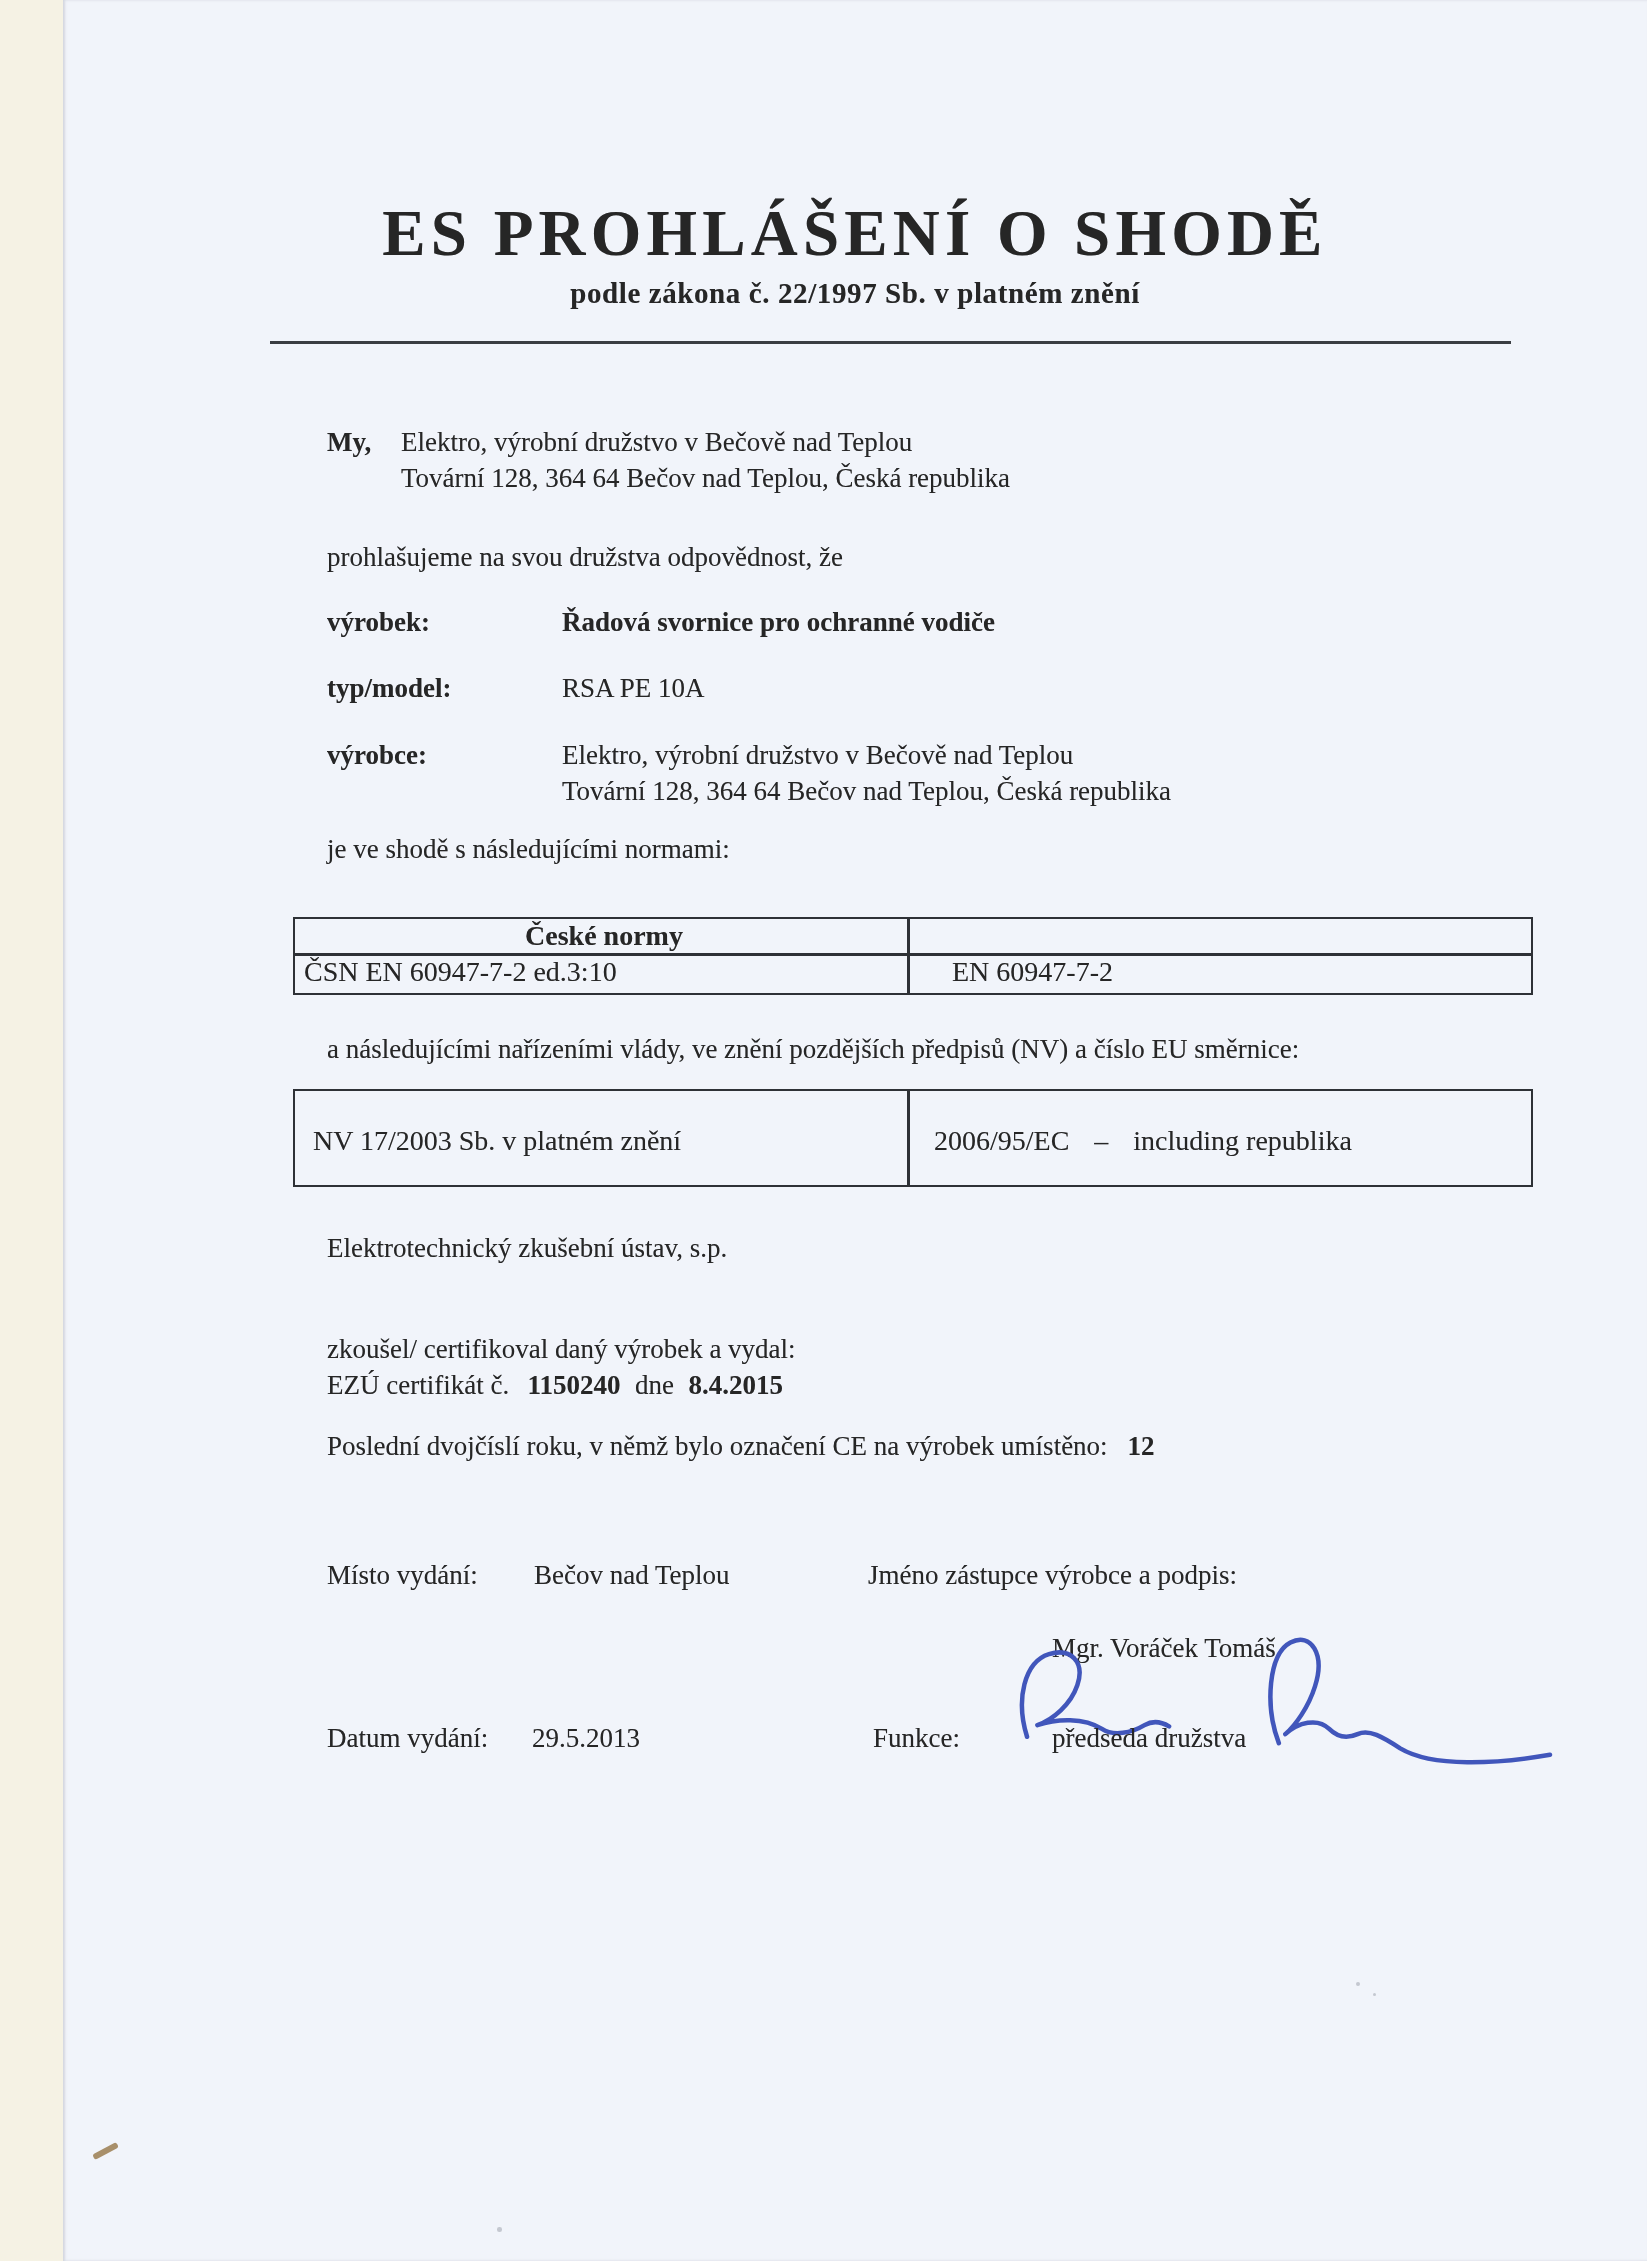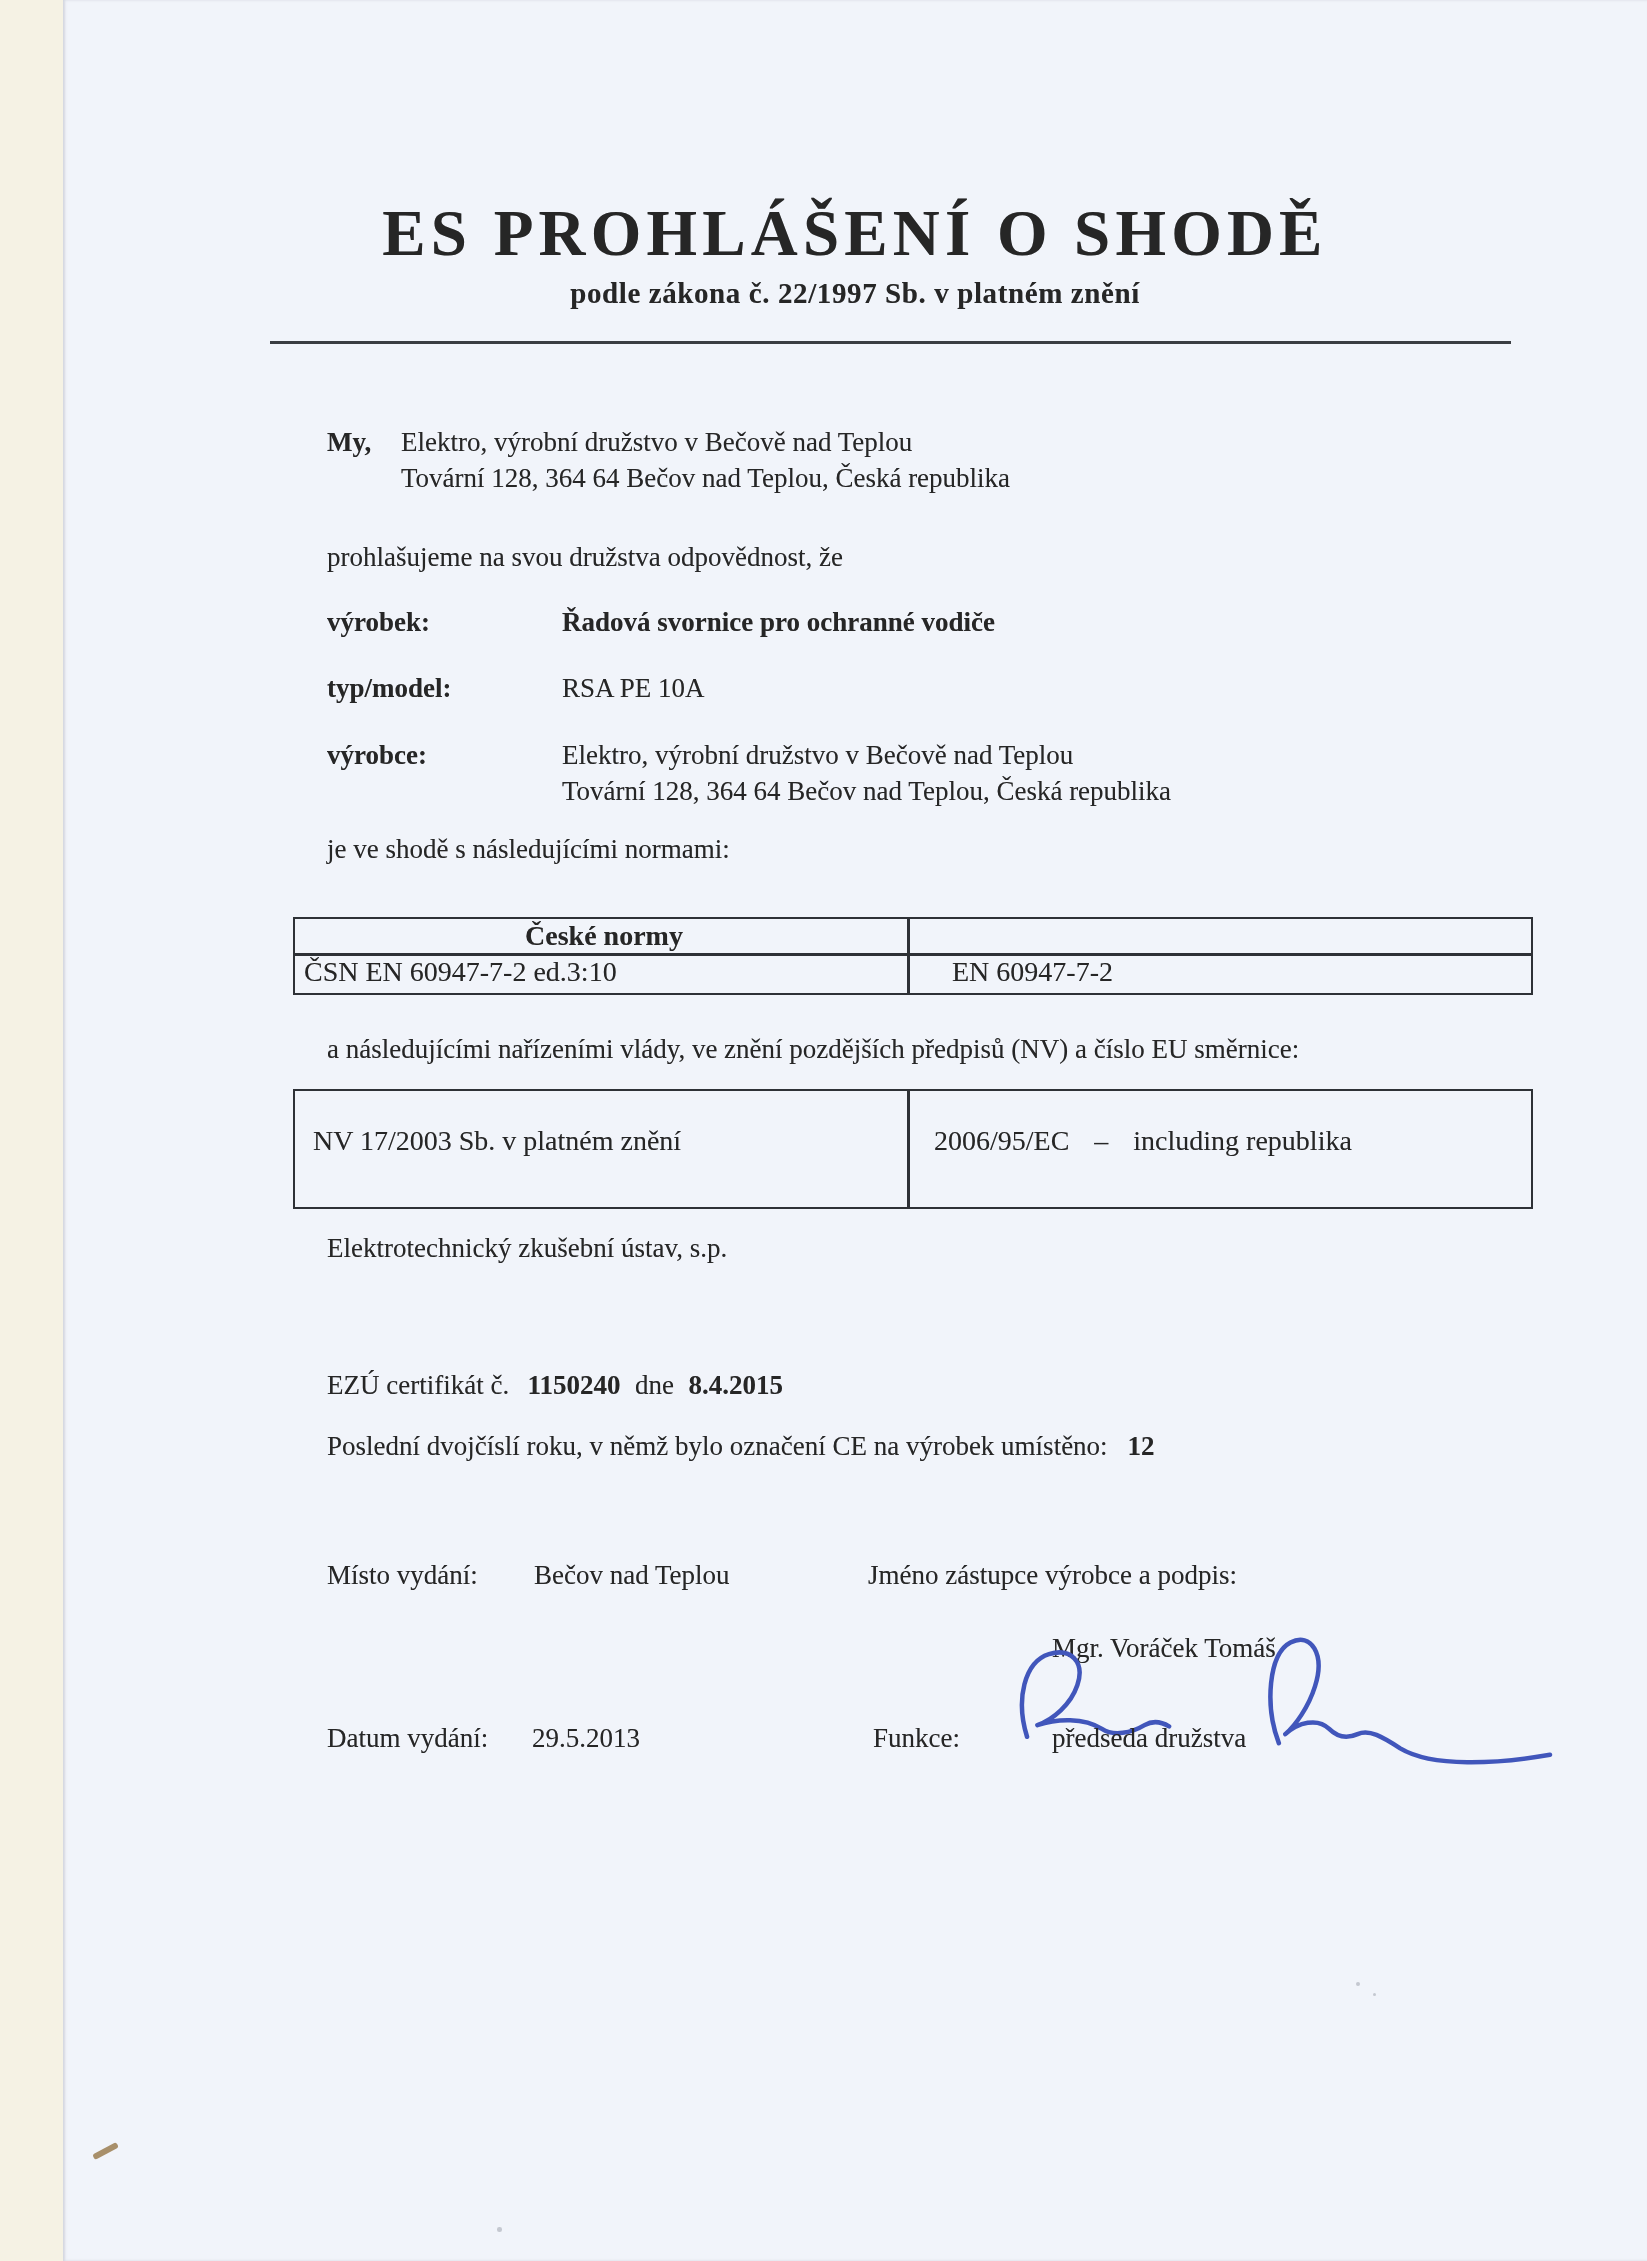--- a/index.html
+++ b/index.html
@@ -60,32 +60,33 @@
   <div class="tbl" style="top:917px;left:230px;width:1240px;height:78px;">
     <div class="vdiv" style="left:612px;"></div>
     <div class="hdiv" style="top:34px;"></div>
     <div class="cell center b" style="top:1.3px;left:0;">České normy</div>
     <div class="cell" style="top:37px;left:9px;">ČSN EN 60947-7-2 ed.3:10</div>
     <div class="cell" style="top:37px;left:621px;margin-left:36px;">EN 60947-7-2</div>
   </div>
 
   <div class="txt" style="top:1033px;left:264px;">a následujícími nařízeními vlády, ve znění pozdějších předpisů (NV) a číslo EU směrnice:</div>
 
-  <div class="tbl" style="top:1089px;left:230px;width:1240px;height:120px;padding-left:20px;">
+  <div class="tbl" style="top:1089px;left:230px;width:1240px;height:98px;padding-left:20px;">
     <div class="vdiv" style="left:612px;"></div>
     <div class="cell" style="top:34px;left:18px;">NV 17/2003 Sb. v platném znění</div>
     <div class="cell" style="top:34px;left:639px;">
       <span>2006/95/EC</span>
       <span style="padding:0 18px;">–</span>
       <span>including republika</span>
     </div>
   </div>
 
   <div class="txt" style="top:1232px;left:264px;">Elektrotechnický zkušební ústav, s.p.</div>
 
+  <div class="txt" style="top:1333px;left:264px;">zkoušel/ certifikoval daný výrobek  a vydal:</div>
   <div class="txt" style="top:1369px;left:264px;">
     <span>EZÚ certifikát č.</span>
     <span class="b" style="padding-left:11.6px;">1150240</span>
     <span style="padding-left:7.8px;">dne</span>
     <span class="b" style="padding-left:7.8px;">8.4.2015</span>
   </div>
 
   <div class="txt" style="top:1430px;left:264px;">
     <span>Poslední dvojčíslí roku, v němž bylo označení CE na výrobek umístěno:</span>
     <span class="b" style="padding-left:13px;">12</span>

